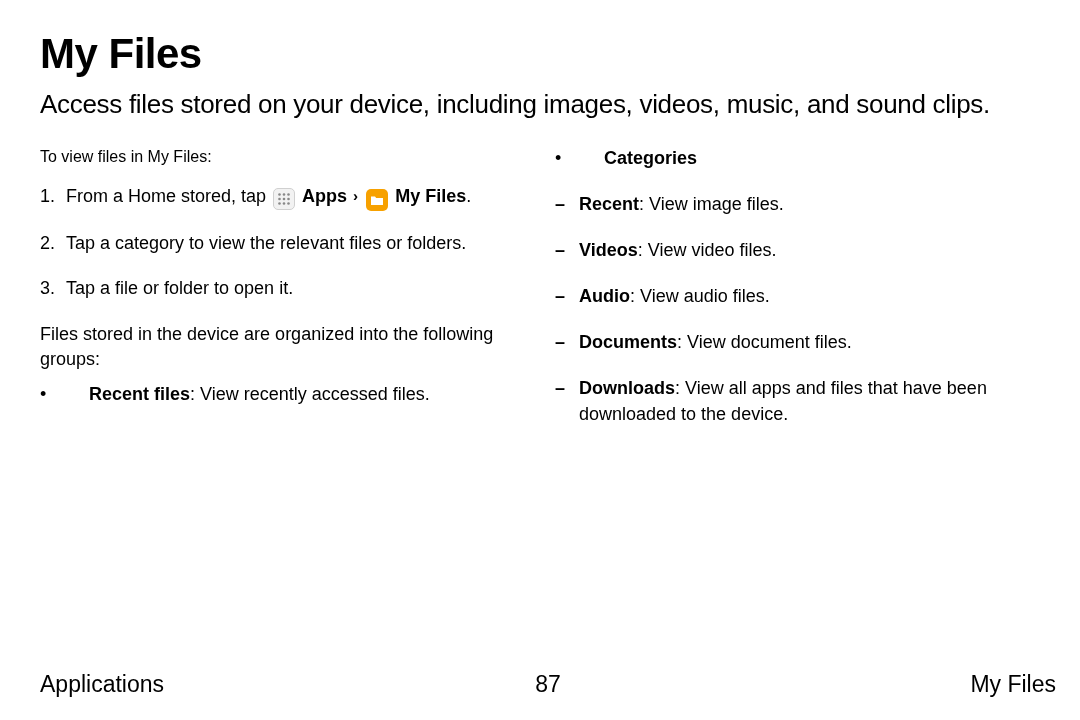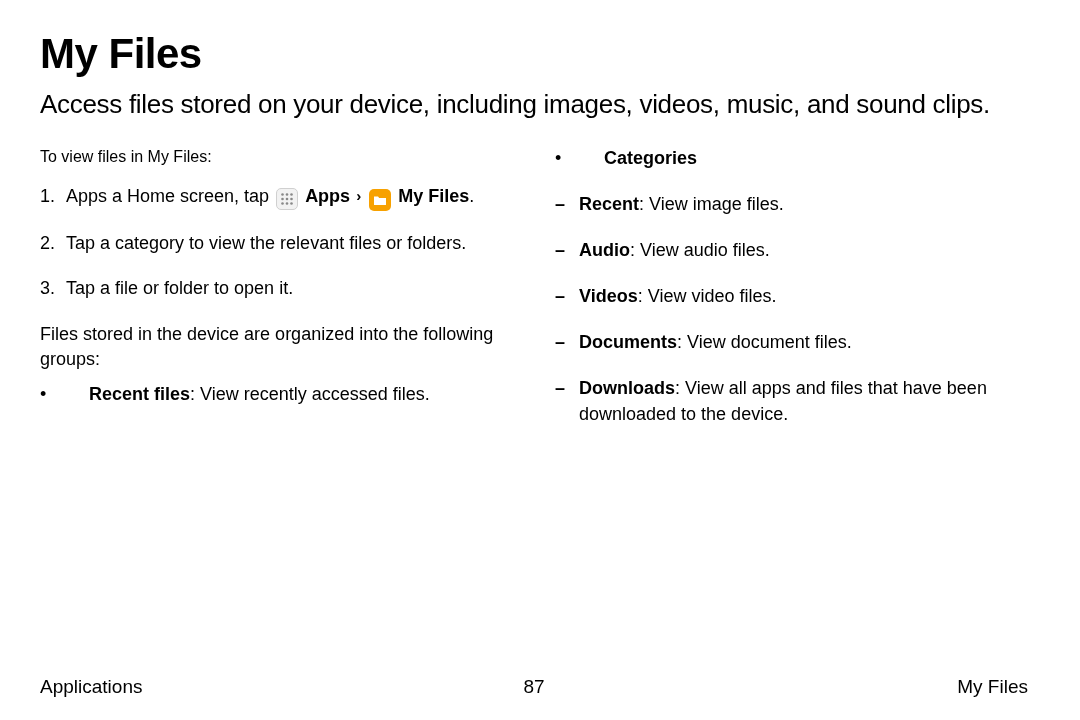--- a/index.html
+++ b/index.html
@@ -115,45 +115,45 @@
   }
   .sub-dash {
     flex: 0 0 24px;
     font-weight: 700;
   }
   .sub-dash::before { content: "–"; }
   .footer {
     position: absolute;
     bottom: 22px;
     left: 40px;
-    right: 52px;
+    right: 24px;
     display: flex;
     justify-content: space-between;
-    font-size: 19px;
+    font-size: 23px;
     text-align: center;
   }
   .footer-center {
     position: absolute;
     left: 50%;
     transform: translateX(-50%);
   }
 </style>
 </head>
 <body>
 
 <h1 class="title">My Files</h1>
 <p class="subtitle">Access files stored on your device, including images, videos, music, and sound clips.</p>
 
 <div class="columns">
   <div class="col">
     <p class="lead">To view files in My Files:</p>
     <ol class="steps">
       <li>
         <span class="step-content">
-          <span>Apps a Home screen, tap </span>
+          <span>From a Home stored, tap </span>
           <span class="icon-box apps-icon">
             <svg viewBox="0 0 14 14">
               <circle cx="2.5" cy="2.5" r="1.3" fill="#888"></circle>
                 <circle cx="7" cy="2.5" r="1.3" fill="#888"></circle>
                 <circle cx="11.5" cy="2.5" r="1.3" fill="#888"></circle>
               <circle cx="2.5" cy="7" r="1.3" fill="#888"></circle>
                 <circle cx="7" cy="7" r="1.3" fill="#888"></circle>
                 <circle cx="11.5" cy="7" r="1.3" fill="#888"></circle>
               <circle cx="2.5" cy="11.5" r="1.3" fill="#888"></circle>
                 <circle cx="7" cy="11.5" r="1.3" fill="#888"></circle>
@@ -196,25 +196,25 @@
         <span class="bold">Categories</span>
       </li>
     </ul>
     <ul class="sub-list">
       <li>
           <span class="sub-dash"></span>
           <span><span class="bold">Recent</span><span>: View image files.</span></span>
         </li>
       <li>
           <span class="sub-dash"></span>
+          <span><span class="bold">Videos</span><span>: View video files.</span></span>
+        </li>
+      <li>
+          <span class="sub-dash"></span>
           <span><span class="bold">Audio</span><span>: View audio files.</span></span>
-        </li>
-      <li>
-          <span class="sub-dash"></span>
-          <span><span class="bold">Videos</span><span>: View video files.</span></span>
         </li>
       <li>
           <span class="sub-dash"></span>
           <span><span class="bold">Documents</span><span>: View document files.</span></span>
         </li>
       <li>
           <span class="sub-dash"></span>
           <span><span class="bold">Downloads</span><span>: View all apps and files that have been downloaded to the device.</span></span>
         </li>
     </ul>

